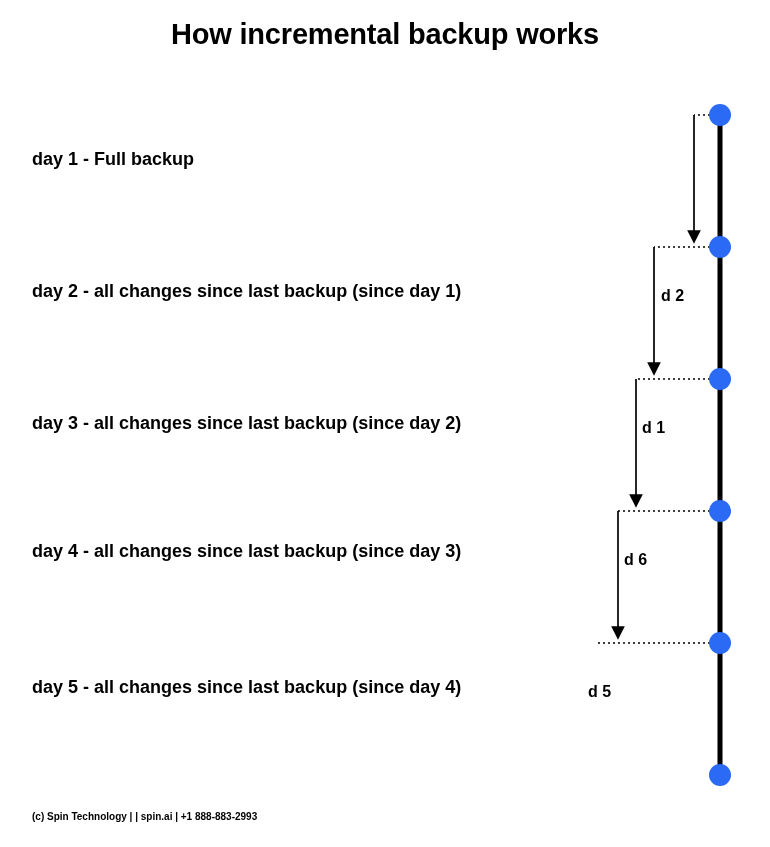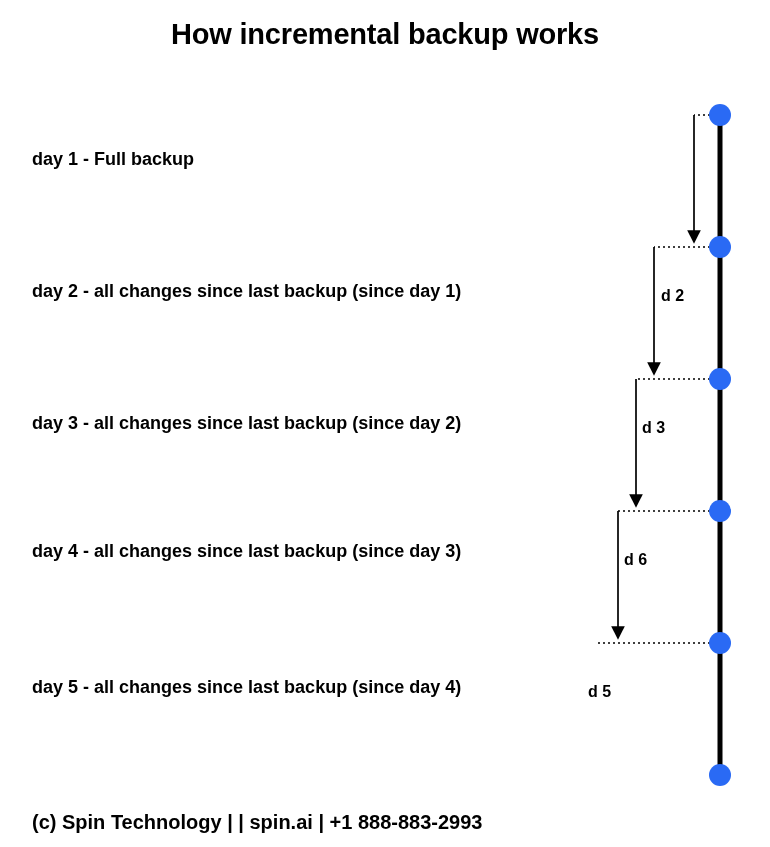--- a/index.html
+++ b/index.html
@@ -26,21 +26,21 @@
     position: absolute;
     left: 32px;
     font-weight: 800;
     font-size: 18px;
     margin-top: 44px;
   }
   .footer {
     position: absolute;
     left: 32px;
     font-weight: 700;
-    font-size: 20px;
+    font-size: 10px;
   }
   .delta-label {
     position: absolute;
     font-weight: 800;
     font-size: 16px;
     margin-top: 20px;
   }
   .svg-layer {
     position: absolute;
     left: 0; top: 0;
@@ -54,21 +54,21 @@
 
   <div class="title">How incremental backup works</div>
 
   <div class="row-label" style="top:105px">day 1 - Full backup</div>
   <div class="row-label" style="top:237px">day 2 - all changes since last backup (since day 1)</div>
   <div class="row-label" style="top:369px">day 3 - all changes since last backup (since day 2)</div>
   <div class="row-label" style="top:497px">day 4 - all changes since last backup (since day 3)</div>
   <div class="row-label" style="top:633px">day 5 - all changes since last backup (since day 4)</div>
 
   <div class="delta-label" style="left:661px; top:267px">d 2</div>
-  <div class="delta-label" style="left:642px; top:399px">d 3</div>
+  <div class="delta-label" style="left:642px; top:399px">d 1</div>
   <div class="delta-label" style="left:624px; top:531px">d 6</div>
   <div class="delta-label" style="left:588px; top:663px">d 5</div>
 
   <div class="footer" style="top:811px">(c) Spin Technology | | spin.ai | +1 888-883-2993</div>
 
   <svg class="svg-layer" viewBox="0 0 770 847">
     <defs>
       <marker id="arrowhead" markerWidth="8" markerHeight="8" refX="4" refY="4" orient="auto">
         <path d="M0,0 L8,4 L0,8 Z" fill="#000000"></path>
       </marker>

